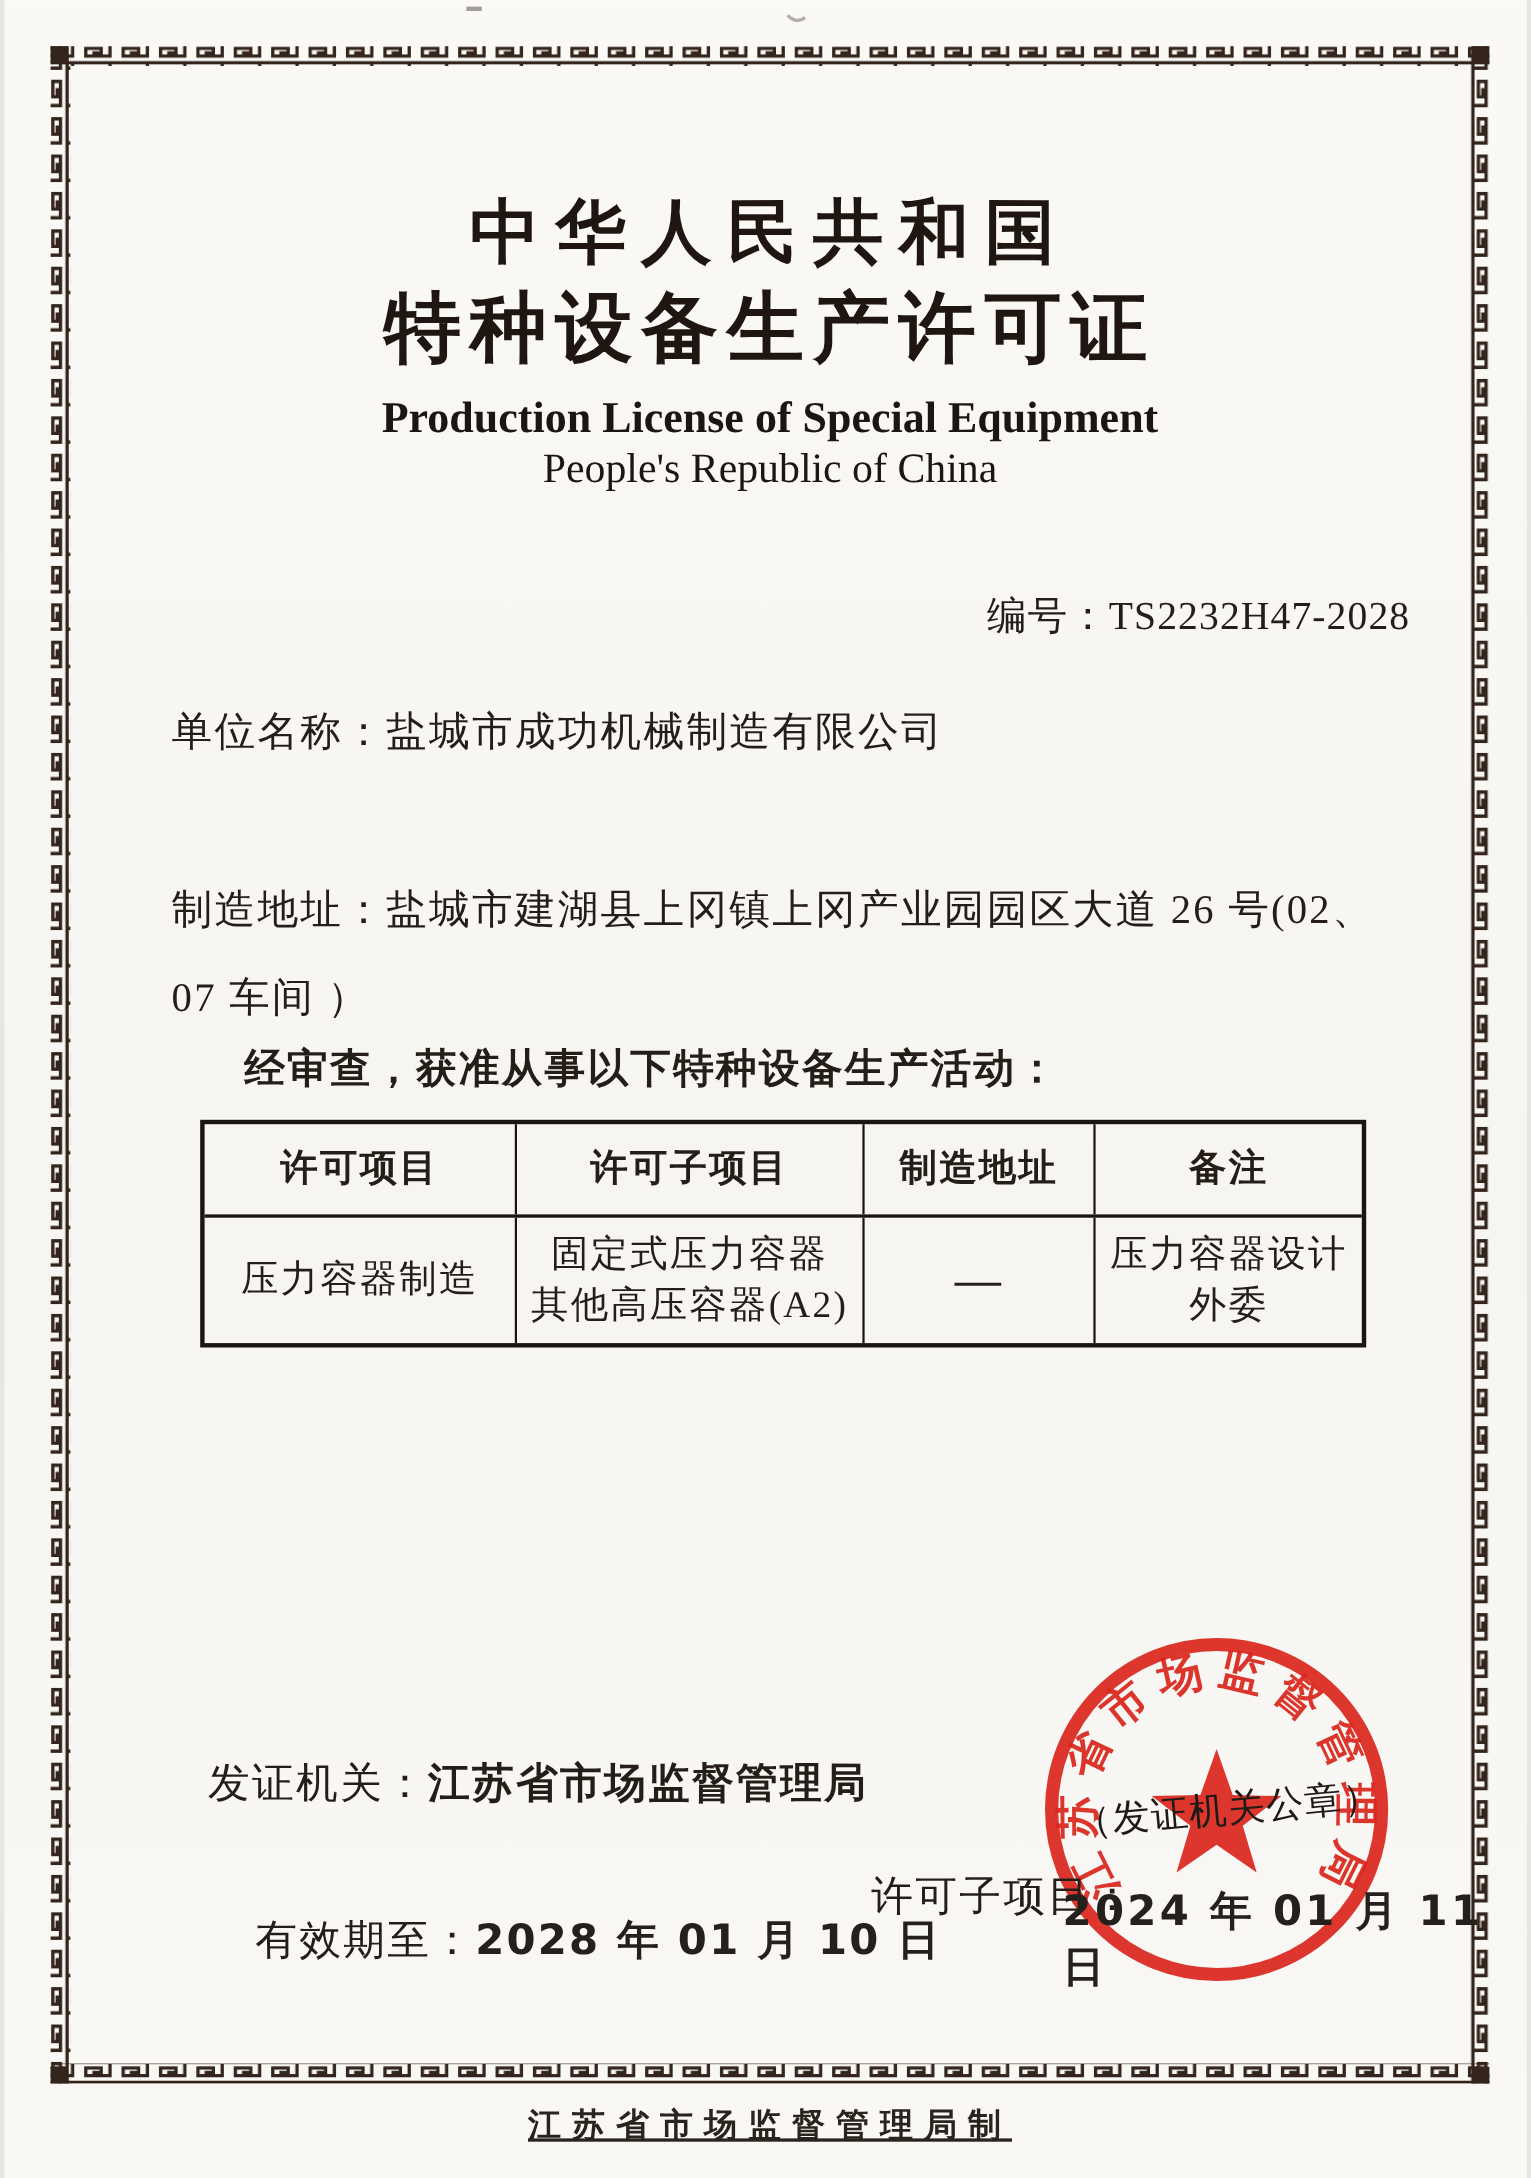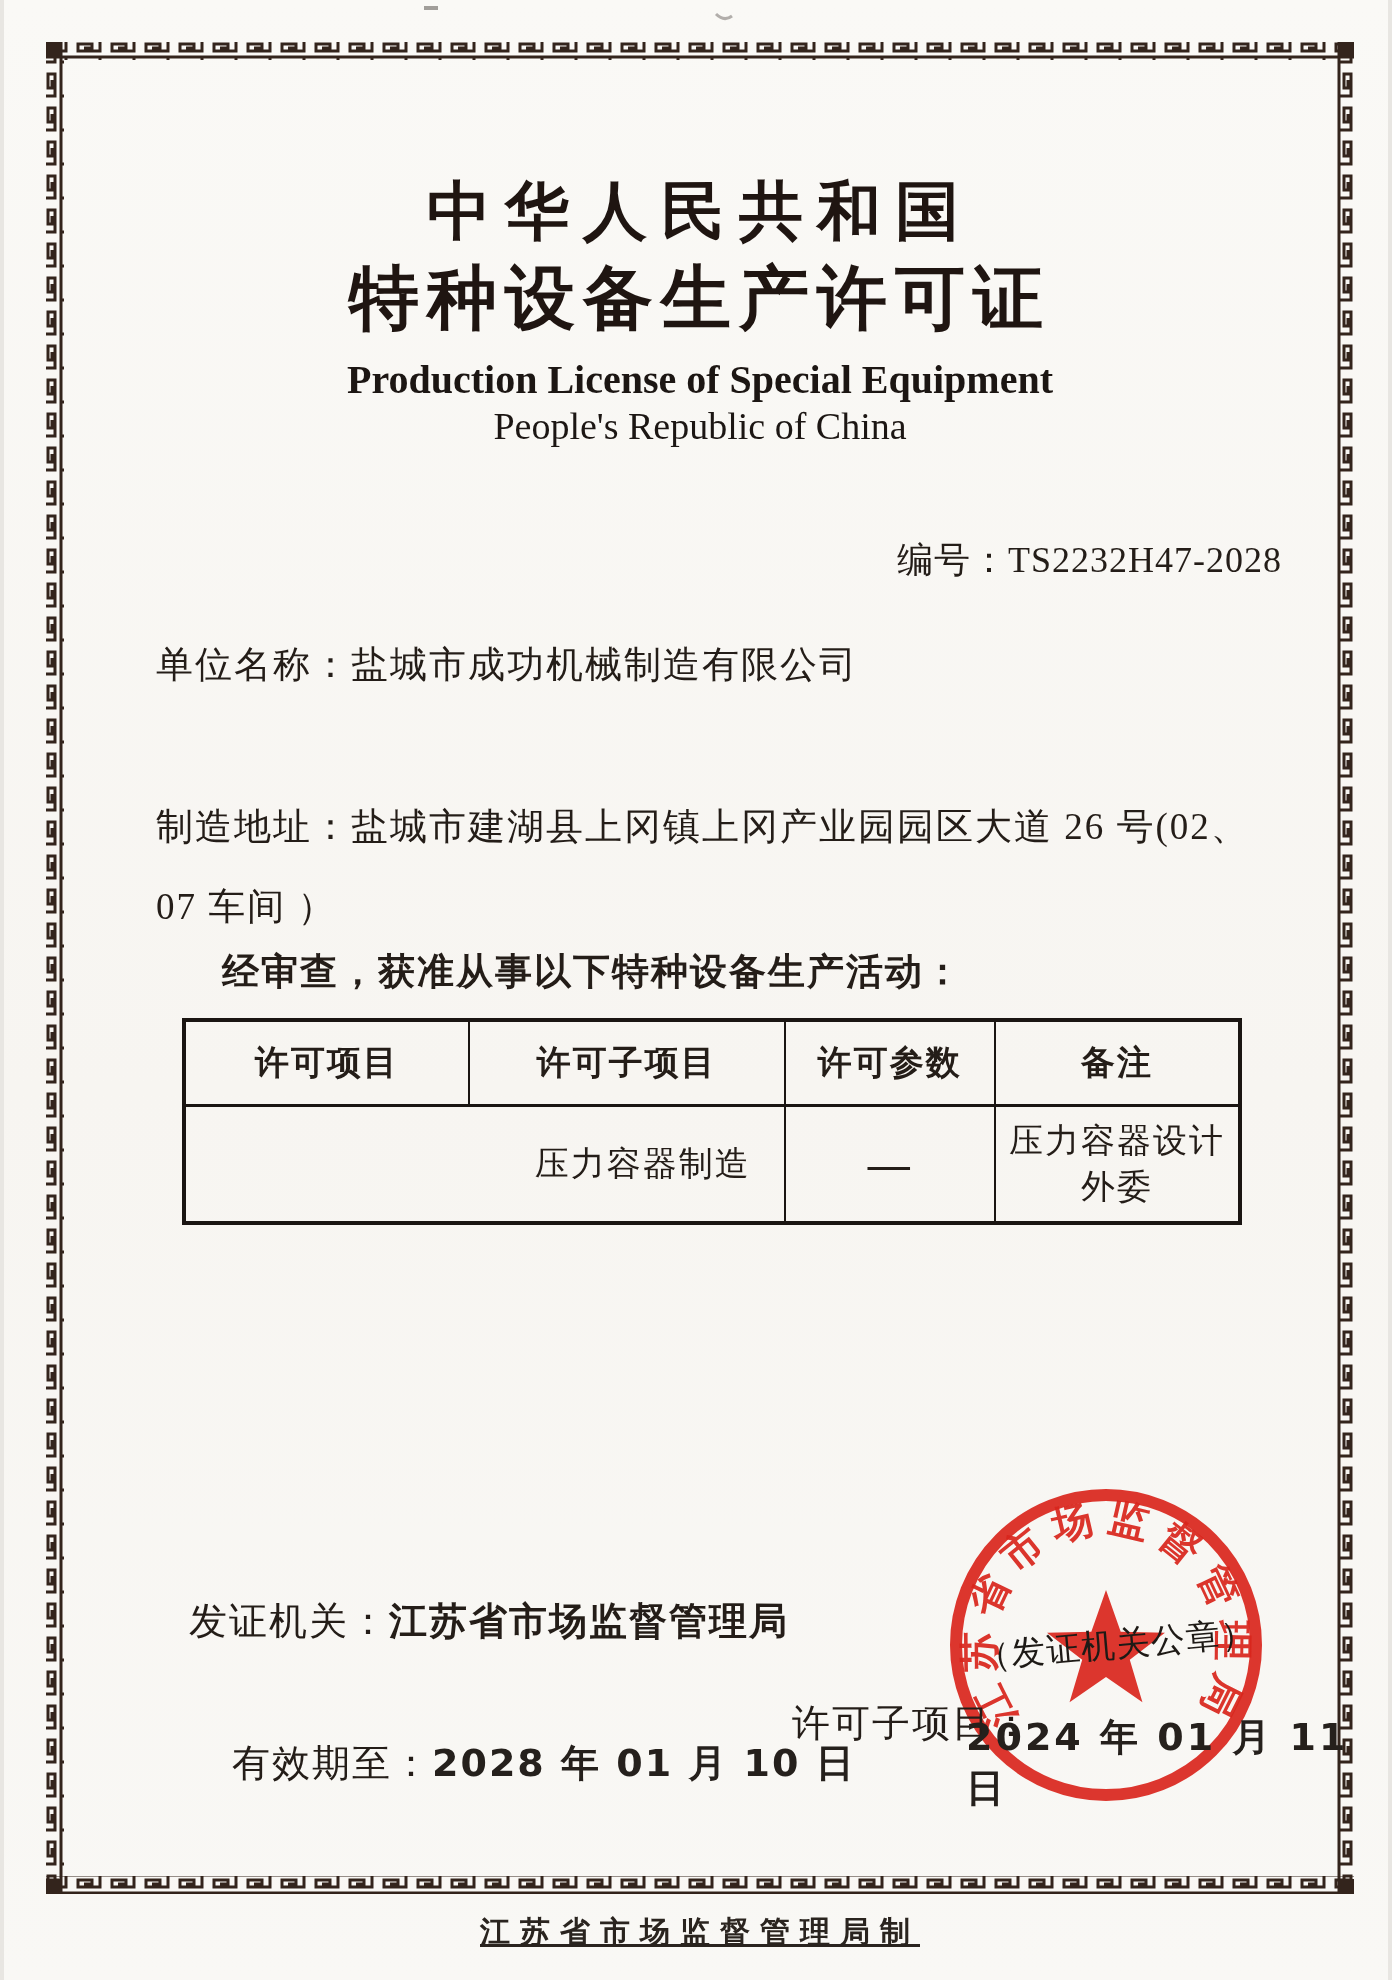--- a/index.html
+++ b/index.html
@@ -95,26 +95,30 @@
   <div class="abs field f3">
     <span>07 车间 ）</span>
   </div>
 
   <div class="abs statement">经审查，获准从事以下特种设备生产活动：</div>
 
   <div class="abs lic-table">
     <div class="t-row head">
       <div class="t-cell c0">许可项目</div>
       <div class="t-cell c1">许可子项目</div>
-      <div class="t-cell c2">许可参数</div>
+      <div class="t-cell c2">制造地址</div>
       <div class="t-cell c3">备注</div>
     </div>
     <div class="t-row data">
       <div class="t-cell c0">
         <span>压力容器制造</span>
+      </div>
+      <div class="t-cell c1">
+        <span>固定式压力容器</span>
+        <span>其他高压容器(A2)</span>
       </div>
       <div class="t-cell c2">
         <span class="dash">—</span>
       </div>
       <div class="t-cell c3">
         <span>压力容器设计</span>
         <span>外委</span>
       </div>
     </div>
   </div>

